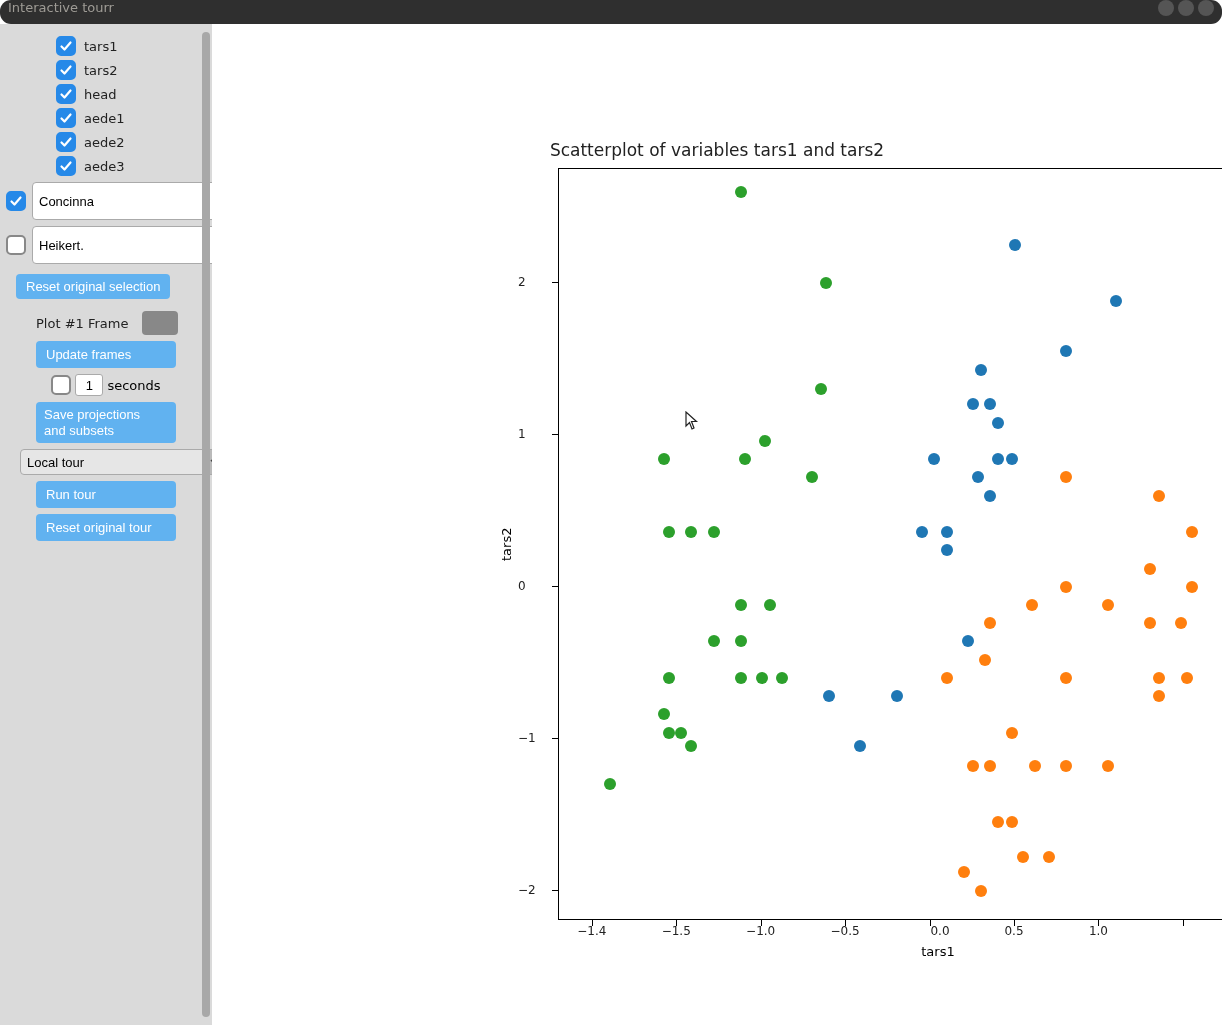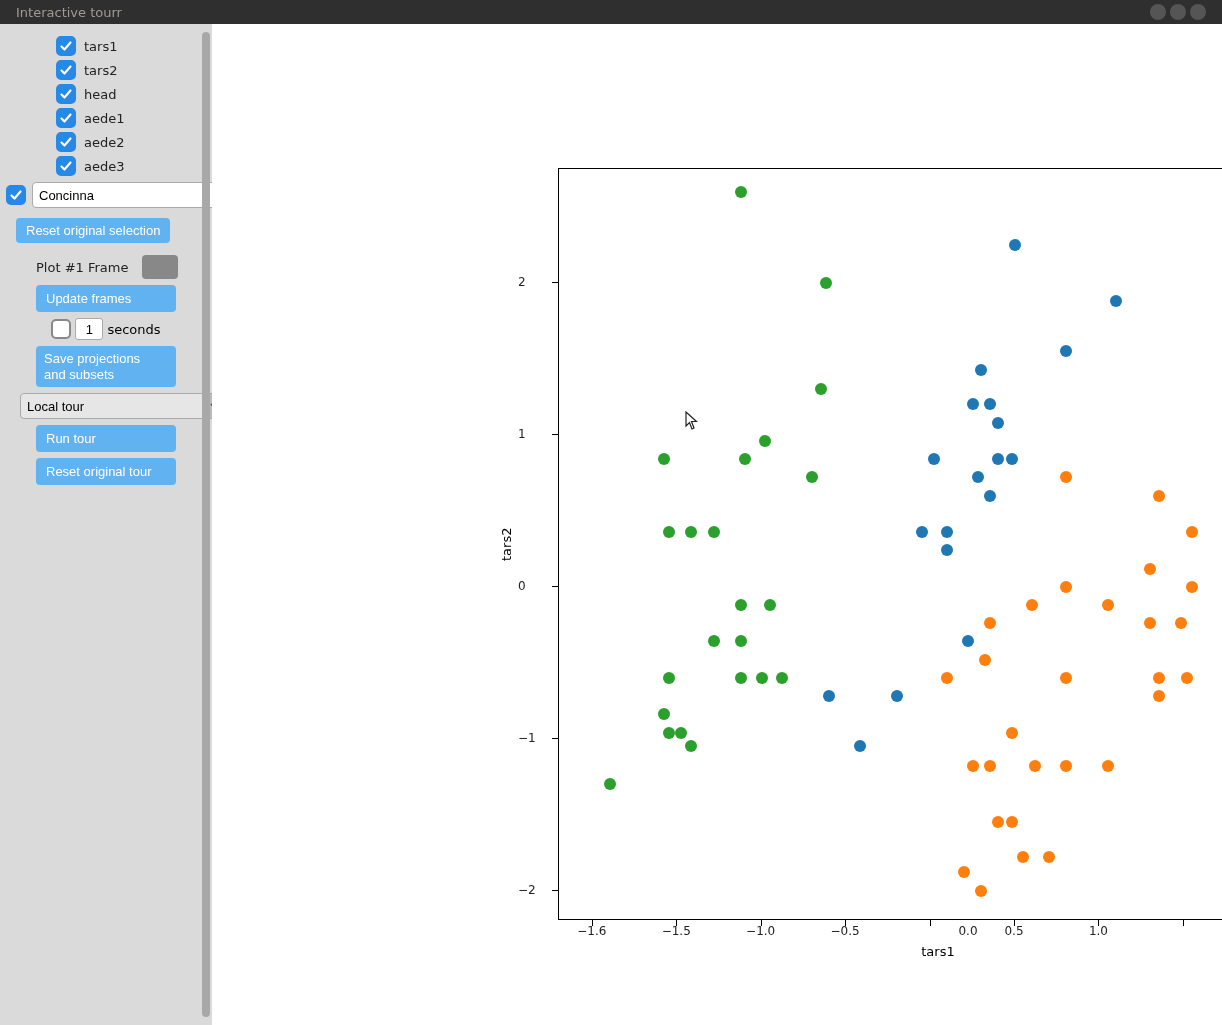--- a/index.html
+++ b/index.html
@@ -9,23 +9,24 @@
     background: #fff;
     width: 1222px;
     height: 1025px;
     overflow: hidden;
   }
   .titlebar {
     height: 24px;
     background: #2f2f2f;
     color: #9e9b95;
     display: flex;
-    align-items: center;
-    padding: 0 16px;
+    align-items: flex-start;
+    padding: 0 8px;
     font-size: 13px;
+    border-radius: 11px;
   }
   .titlebar .spacer { flex: 1; }
   .titlebar .win-btn {
     width: 16px; height: 16px; border-radius: 50%;
     background: #555; margin-left: 4px;
     display: inline-flex; align-items: center; justify-content: center;
   }
   .main { display: flex; height: calc(1025px - 24px); }
   .sidebar {
     width: 212px;
@@ -53,21 +54,21 @@
   }
   .cbx.checked { background: #2689e8; border-color: #2689e8; }
   .cbx.checked svg { display: block; }
   .cbx svg { display: none; }
   .var-label { color: #222; }
   .sp-row {
     display: flex; align-items: center; gap: 6px;
     margin: 6px 0;
   }
   .sp-input {
-    flex: 1; height: 26px;
+    flex: 1; height: 38px;
     border: 1px solid #aaa; border-radius: 4px;
     background: #fff; padding: 0 6px;
     font-size: 13px;
   }
   .color-chip {
     width: 22px; height: 22px; border-radius: 5px; flex-shrink: 0;
   }
   .btn {
     background: #61b2f0; color: #fff;
     border: none; border-radius: 4px;
@@ -198,20 +199,25 @@
     <div id="species-list">
         <div class="sp-row">
           <span class="cbx checked">
             <svg width="14" height="14" viewBox="0 0 14 14">
               <polyline points="2.5,7.5 5.5,10.5 11.5,3.5" fill="none" stroke="#fff" stroke-width="2.2" stroke-linecap="round" stroke-linejoin="round"></polyline>
             </svg>
           </span>
           <input class="sp-input" value="Concinna" style="">
           <span class="color-chip" style="background:#1f77b4"></span>
         </div>
+        <div class="sp-row">
+          <span class="cbx "></span>
+          <input class="sp-input" value="Heikert." style="">
+          <span class="color-chip" style="background:#2ca02c"></span>
+        </div>
       </div>
 
     <button class="btn btn-sm" style="margin-left:10px;min-width:0;">Reset original selection</button>
 
     <div class="frame-row">
       <span class="frame-label">Plot #1 Frame</span>
       <div class="frame-box"></div>
     </div>
 
     <button class="btn">Update frames</button>
@@ -238,20 +244,21 @@
       </div>
     </div>
 
     <button class="btn">Run tour</button>
     <button class="btn">Reset original tour</button>
 
     <div class="sidebar-scroll"></div>
   </div>
 
   <div class="content">
+    <div class="chart-title">Scatterplot of variables tars1 and tars2</div>
     <div class="axis-label-y">tars2</div>
     <div class="plot-box" id="plot-box">
         <div class="dot" style="background: rgb(31, 119, 180); left: 456px; top: 75.9596px;"></div>
         <div class="dot" style="background: rgb(31, 119, 180); left: 557.333px; top: 132.17px;"></div>
         <div class="dot" style="background: rgb(31, 119, 180); left: 506.667px; top: 182.303px;"></div>
         <div class="dot" style="background: rgb(31, 119, 180); left: 422.222px; top: 200.533px;"></div>
         <div class="dot" style="background: rgb(31, 119, 180); left: 413.778px; top: 235.475px;"></div>
         <div class="dot" style="background: rgb(31, 119, 180); left: 430.667px; top: 235.475px;"></div>
         <div class="dot" style="background: rgb(31, 119, 180); left: 439.111px; top: 253.705px;"></div>
         <div class="dot" style="background: rgb(31, 119, 180); left: 374.933px; top: 290.166px;"></div>
@@ -315,29 +322,29 @@
         <div class="dot" style="background: rgb(44, 160, 44); left: 109.778px; top: 508.929px;"></div>
         <div class="dot" style="background: rgb(44, 160, 44); left: 104.711px; top: 545.39px;"></div>
         <div class="dot" style="background: rgb(44, 160, 44); left: 121.6px; top: 563.62px;"></div>
         <div class="dot" style="background: rgb(44, 160, 44); left: 109.778px; top: 563.62px;"></div>
         <div class="dot" style="background: rgb(44, 160, 44); left: 131.733px; top: 577.293px;"></div>
         <div class="dot" style="background: rgb(44, 160, 44); left: 50.6667px; top: 615.273px;"></div>
       </div>
     <div class="axis-label-x">tars1</div>
     <div id="ticks">
         <div class="tick-mark-x" style="left: 379.778px;"></div>
-        <div class="xtick" style="left: 379.778px;">−1.6</div>
+        <div class="xtick" style="left: 379.778px;">−1.4</div>
         <div class="tick-mark-x" style="left: 464.222px;"></div>
         <div class="xtick" style="left: 464.222px;">−1.5</div>
         <div class="tick-mark-x" style="left: 548.667px;"></div>
         <div class="xtick" style="left: 548.667px; text-align: right;">−1.0</div>
         <div class="tick-mark-x" style="left: 633.111px;"></div>
         <div class="xtick" style="left: 633.111px;">−0.5</div>
         <div class="tick-mark-x" style="left: 717.556px;"></div>
-        <div class="xtick" style="left: 756px;">0.0</div>
+        <div class="xtick" style="left: 728px;">0.0</div>
         <div class="tick-mark-x" style="left: 802px;"></div>
         <div class="xtick" style="left: 802px;">0.5</div>
         <div class="tick-mark-x" style="left: 886.444px;"></div>
         <div class="xtick" style="left: 886.444px;">1.0</div>
         <div class="tick-mark-x" style="left: 970.889px;"></div>
         <div class="xtick" style="left: 1026px;">1.5</div>
         <div class="tick-mark-y" style="top: 865.616px;"></div>
         <div class="ytick" style="top: 865.616px;">−2</div>
         <div class="tick-mark-y" style="top: 713.697px;"></div>
         <div class="ytick" style="top: 713.697px;">−1</div>

